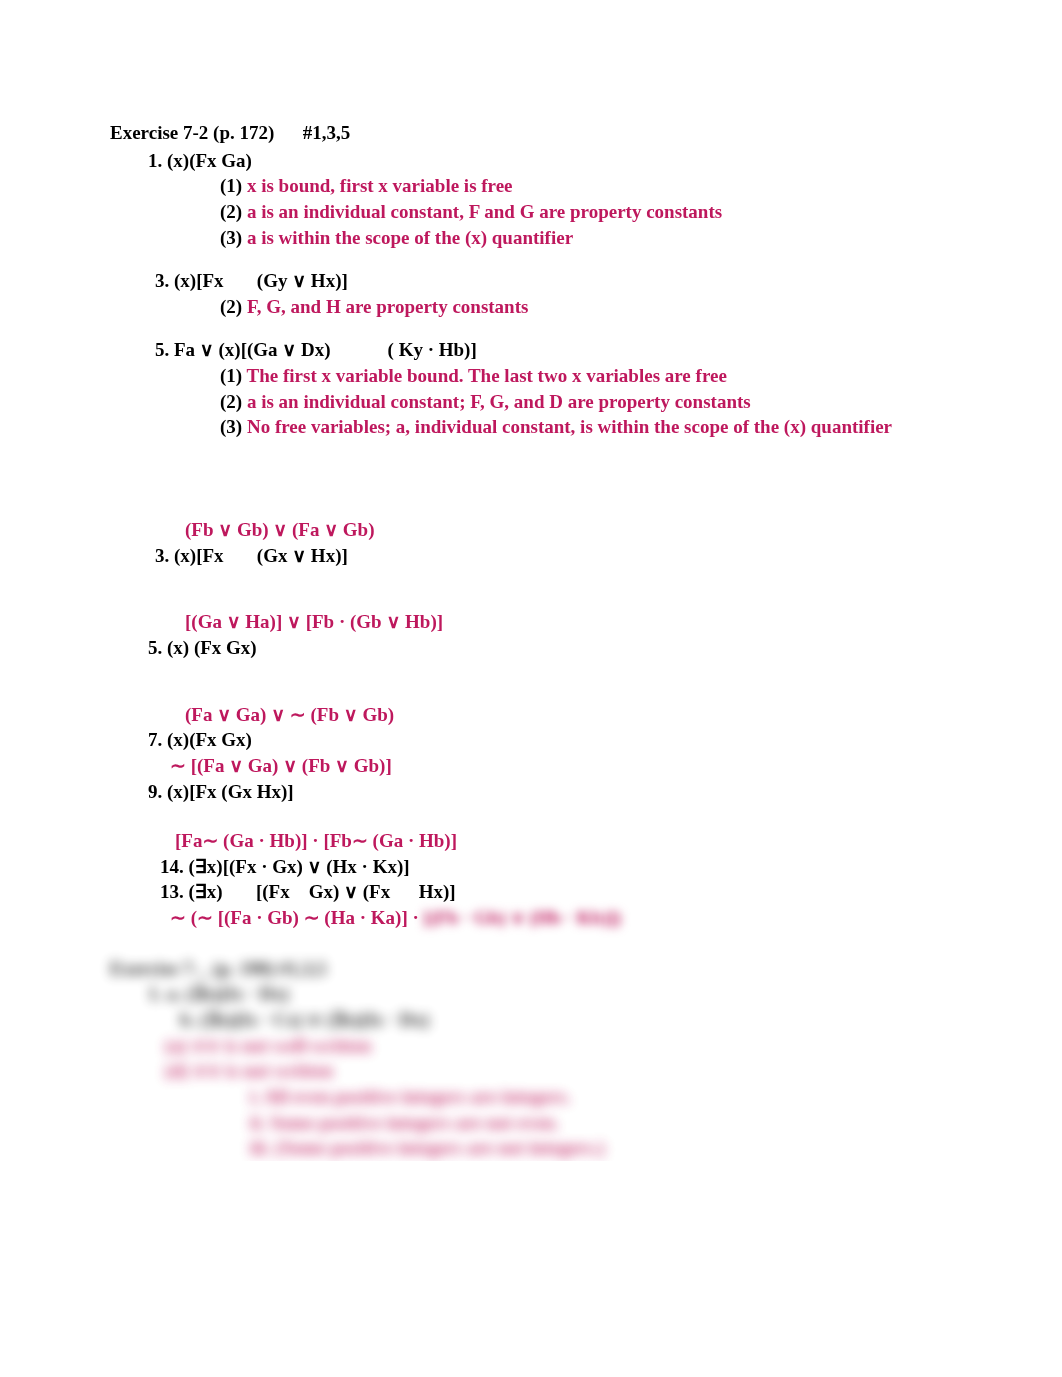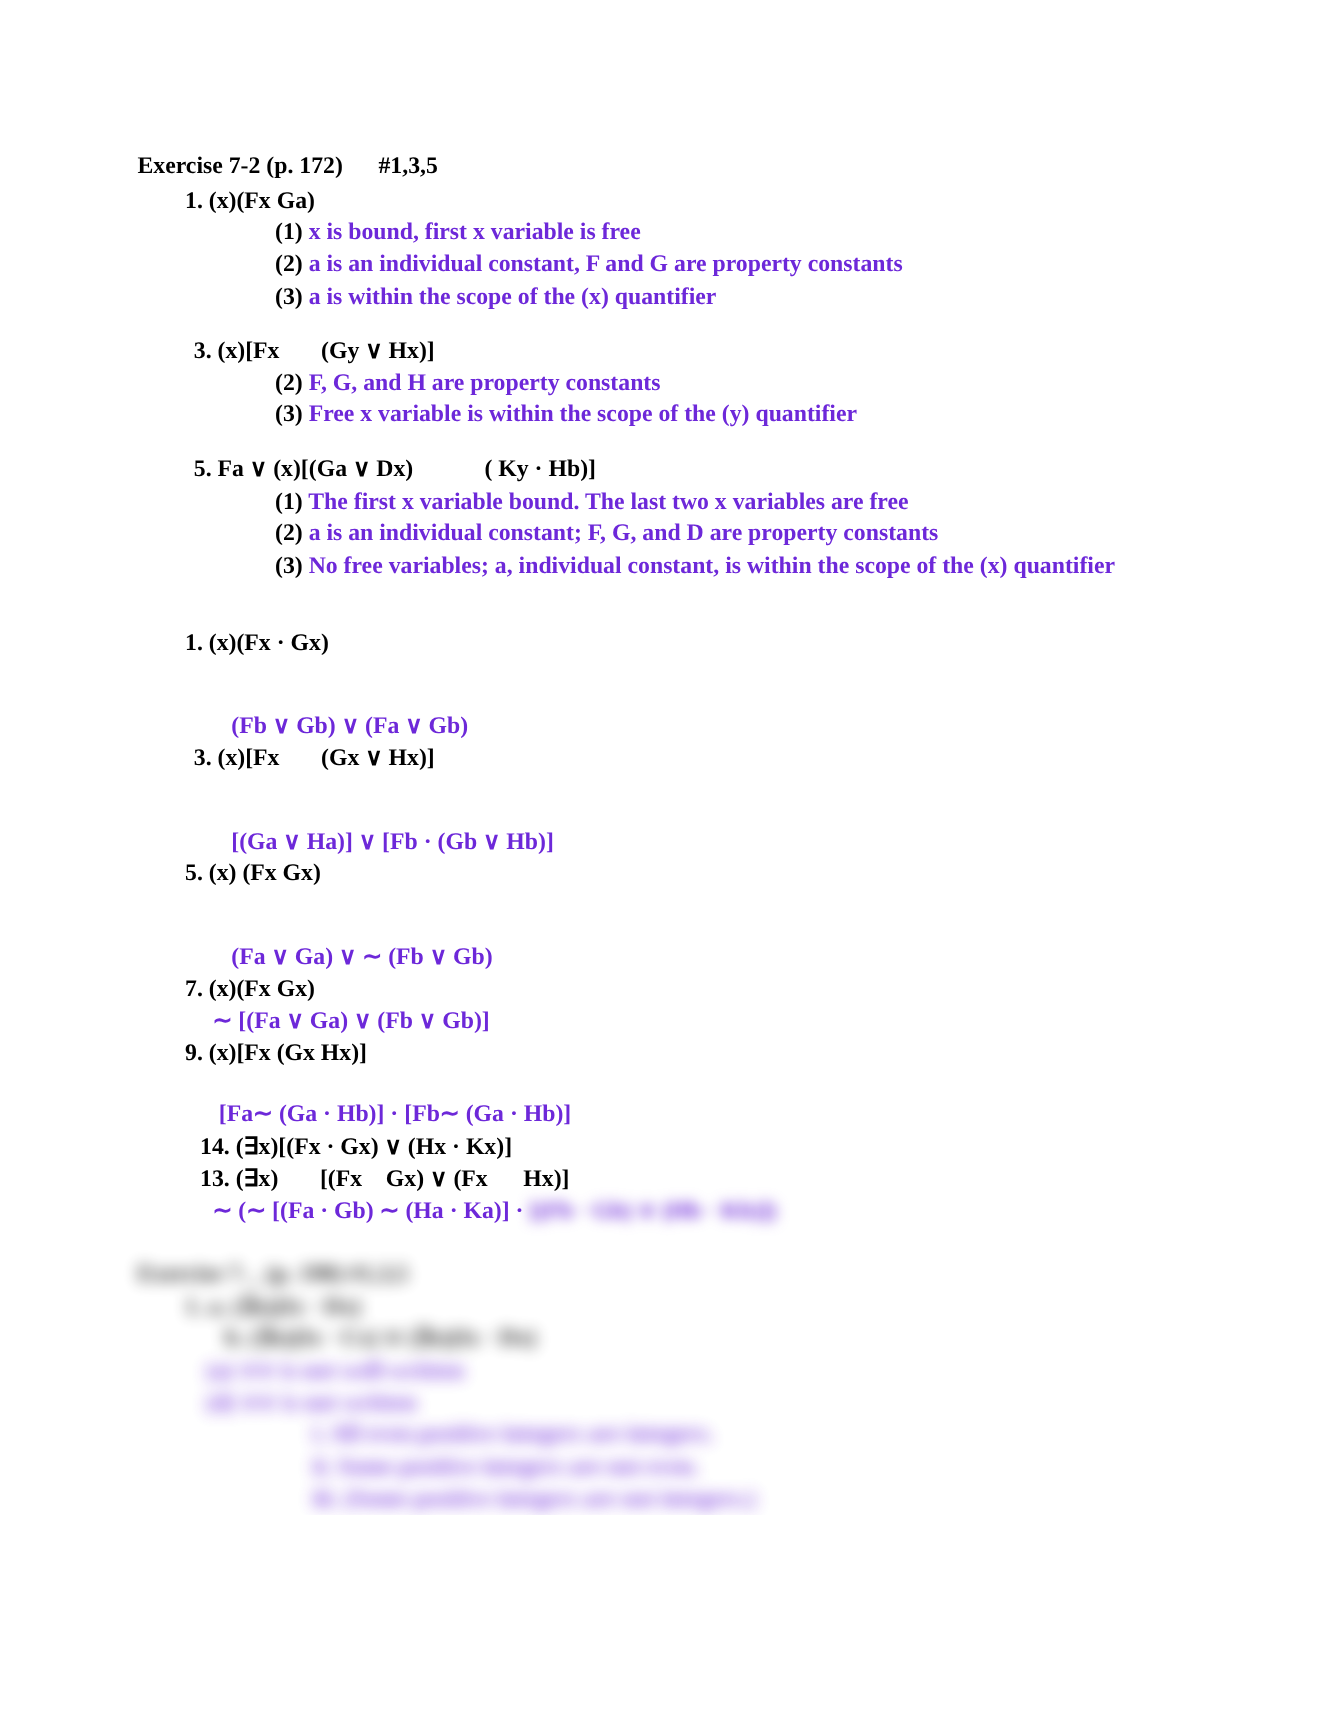--- a/index.html
+++ b/index.html
@@ -12,21 +12,21 @@
     font-family: "Times New Roman", Times, serif;
     font-size: 19px;
     color: #000000;
     line-height: 1.35;
     padding: 100px 0 0 0;
   }
   .page {
     padding-left: 110px;
     padding-right: 60px;
   }
-  .red { color: #6d28d9; }
+  .red { color: #be185d; }
   .black { color: #000000; }
   .blurred-section {
     filter: blur(6px);
     opacity: 0.85;
     margin-top: 25px;
   }
   .exercise-header {
     margin-top: 20px;
     margin-bottom: 2px;
   }
@@ -73,24 +73,20 @@
 
   <div class="row" style="padding-left:45px;">
     <span>3. (x)[Fx</span>
     &nbsp;&nbsp;&nbsp;&nbsp;&nbsp;
     <span>(Gy ∨ Hx)]</span>
   </div>
   <div class="sub-answer row">
     <span class="black">(2)</span>
     <span class="red"> <span>F, G, and H are property constants</span></span>
   </div>
-  <div class="sub-answer row">
-    <span class="black">(3)</span>
-    <span class="red"> <span>Free x variable is within the scope of the (y) quantifier</span></span>
-  </div>
 
   <div class="spacer"></div>
 
   <div class="row" style="padding-left:45px;">
     <span>5. Fa ∨ (x)[(Ga ∨ Dx)</span>
     &nbsp;&nbsp;&nbsp;&nbsp;&nbsp;&nbsp;&nbsp;&nbsp;&nbsp;&nbsp;
     <span>( Ky · Hb)]</span>
   </div>
   <div class="sub-answer row">
     <span class="black">(1)</span>
@@ -102,21 +98,20 @@
   </div>
   <div class="sub-answer row">
     <span class="black">(3)</span>
     <span class="red"> <span>No free variables; a, individual constant, is within the scope of the (x) quantifier</span></span>
   </div>
 
   <div class="spacer"></div>
   <div class="spacer"></div>
 
 
-  <div class="problem-line row">1.   (x)(Fx · Gx)</div>
   <div class="sub-answer-b row red">(Fb ∨ Gb) ∨ (Fa ∨ Gb)</div>
 
   <div class="row" style="padding-left:45px;">
     <span>3. (x)[Fx</span>
     &nbsp;&nbsp;&nbsp;&nbsp;&nbsp;
     <span>(Gx ∨ Hx)]</span>
   </div>
   <div class="sub-answer-b row red">[(Ga ∨ Ha)] ∨ [Fb · (Gb ∨ Hb)]</div>
 
   <div class="problem-line row">5. (x)  (Fx  Gx)</div>

